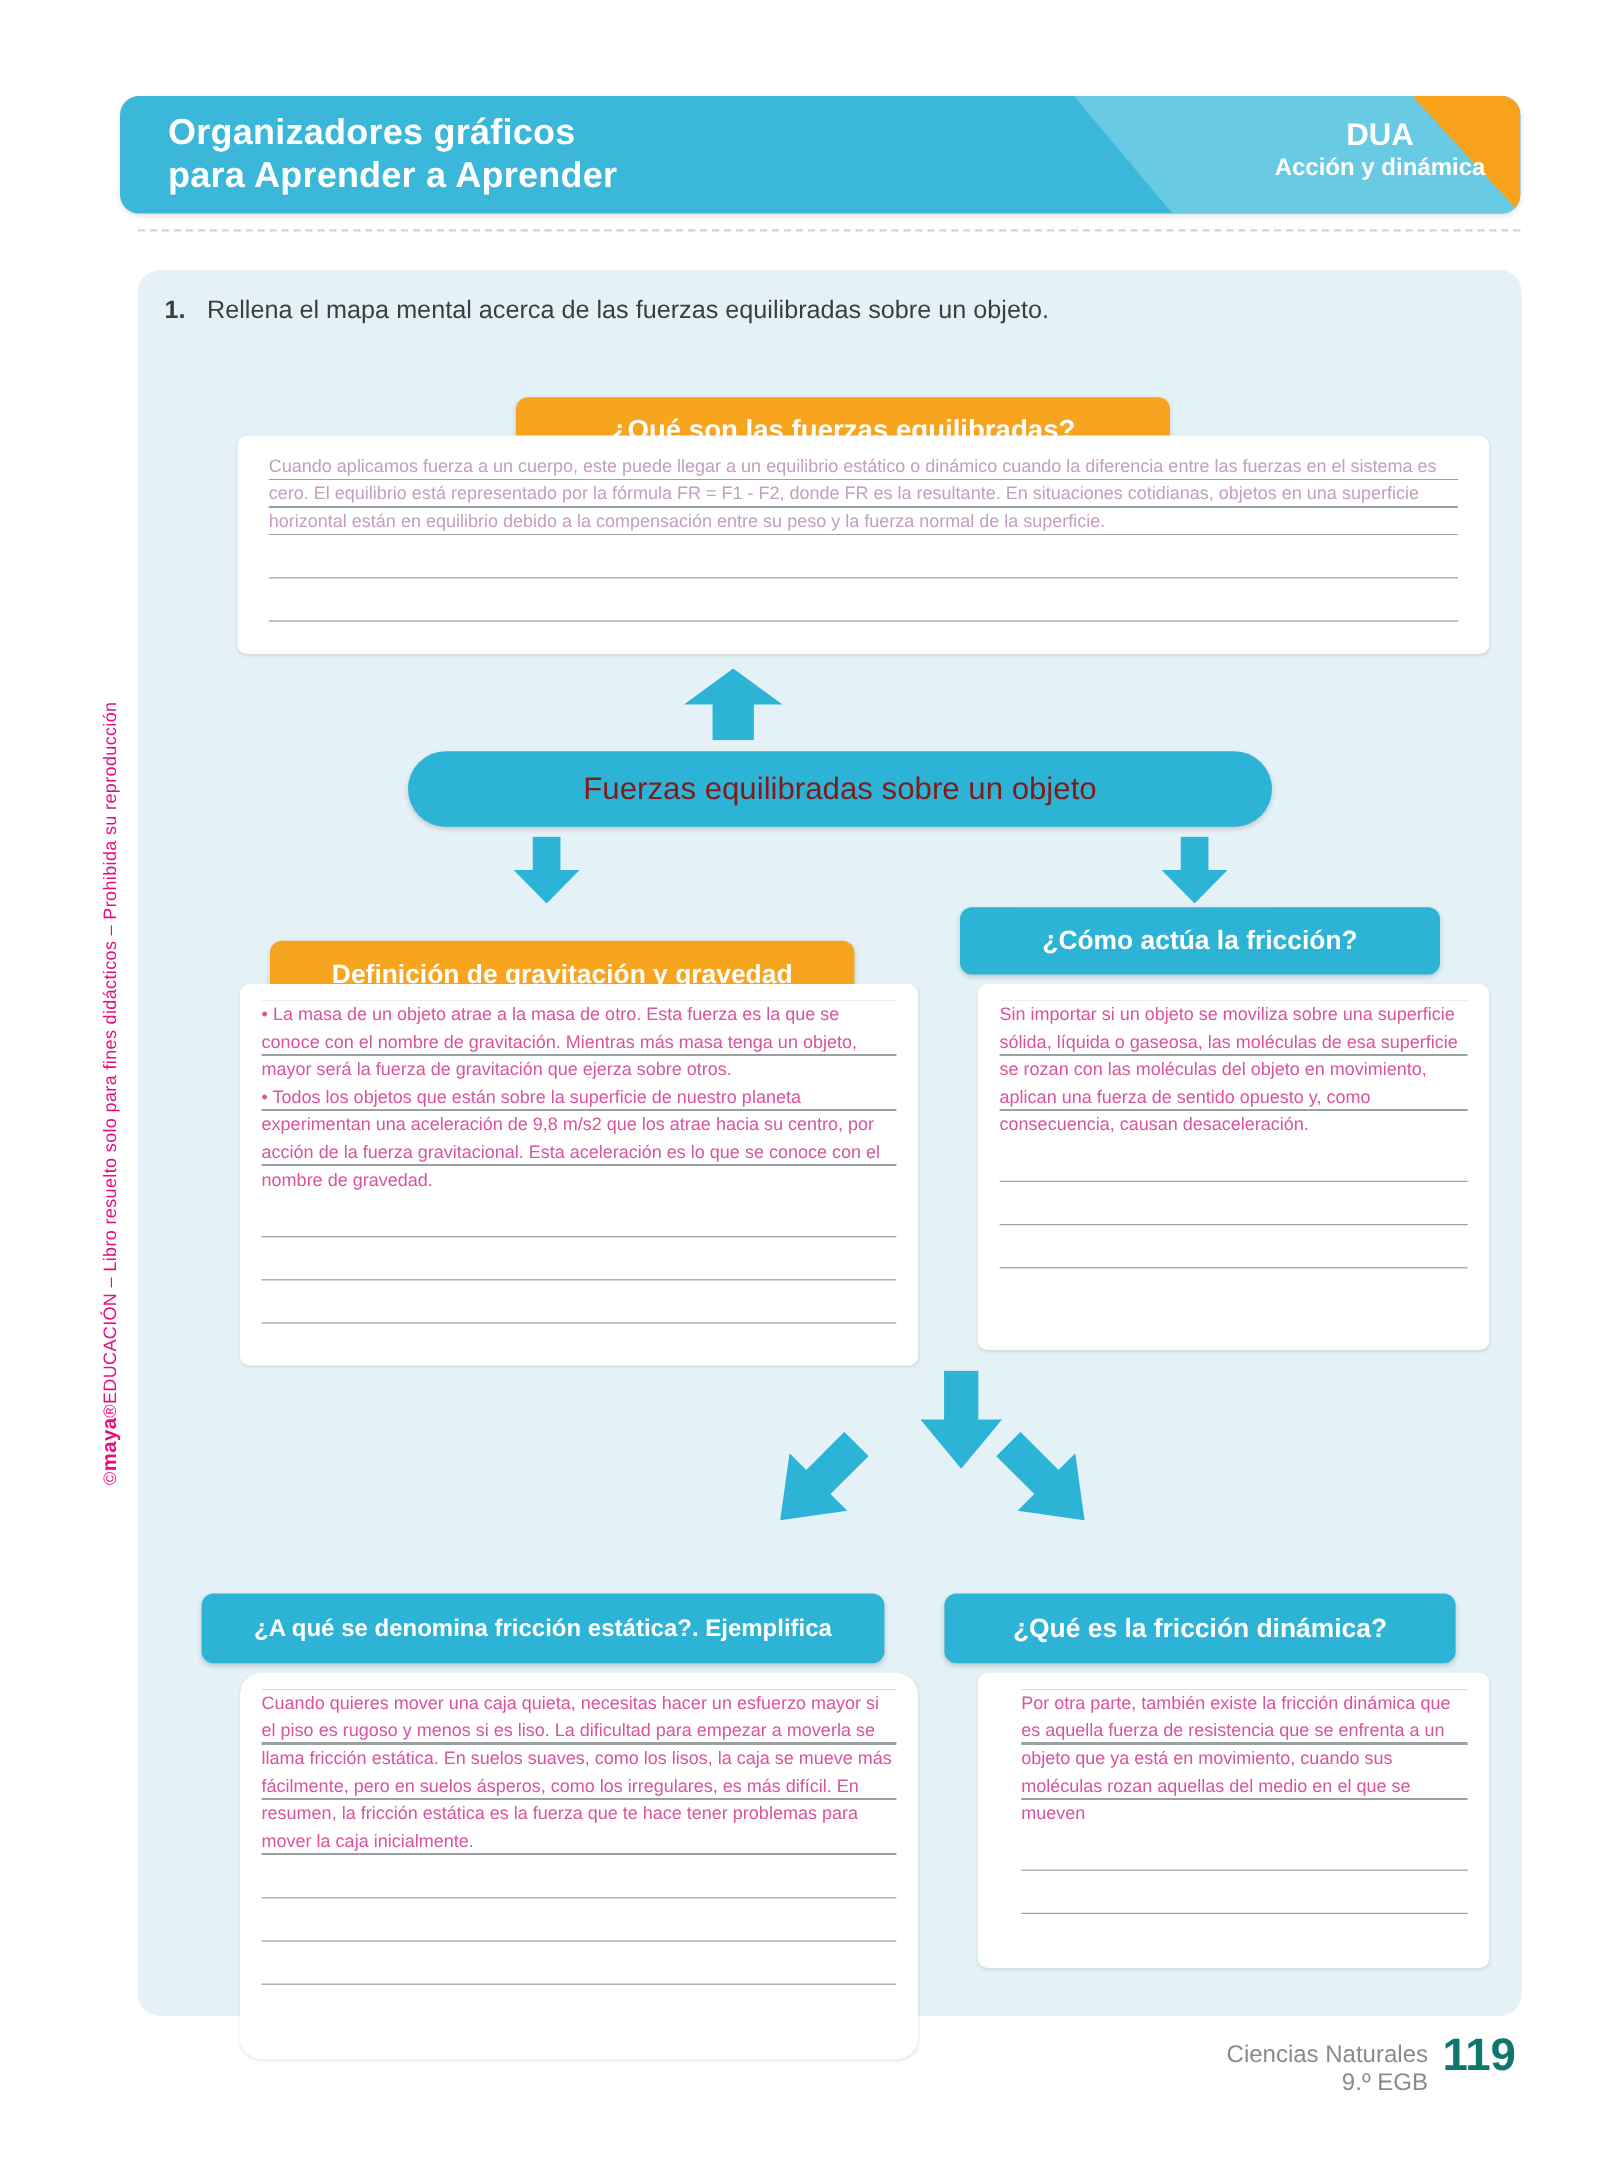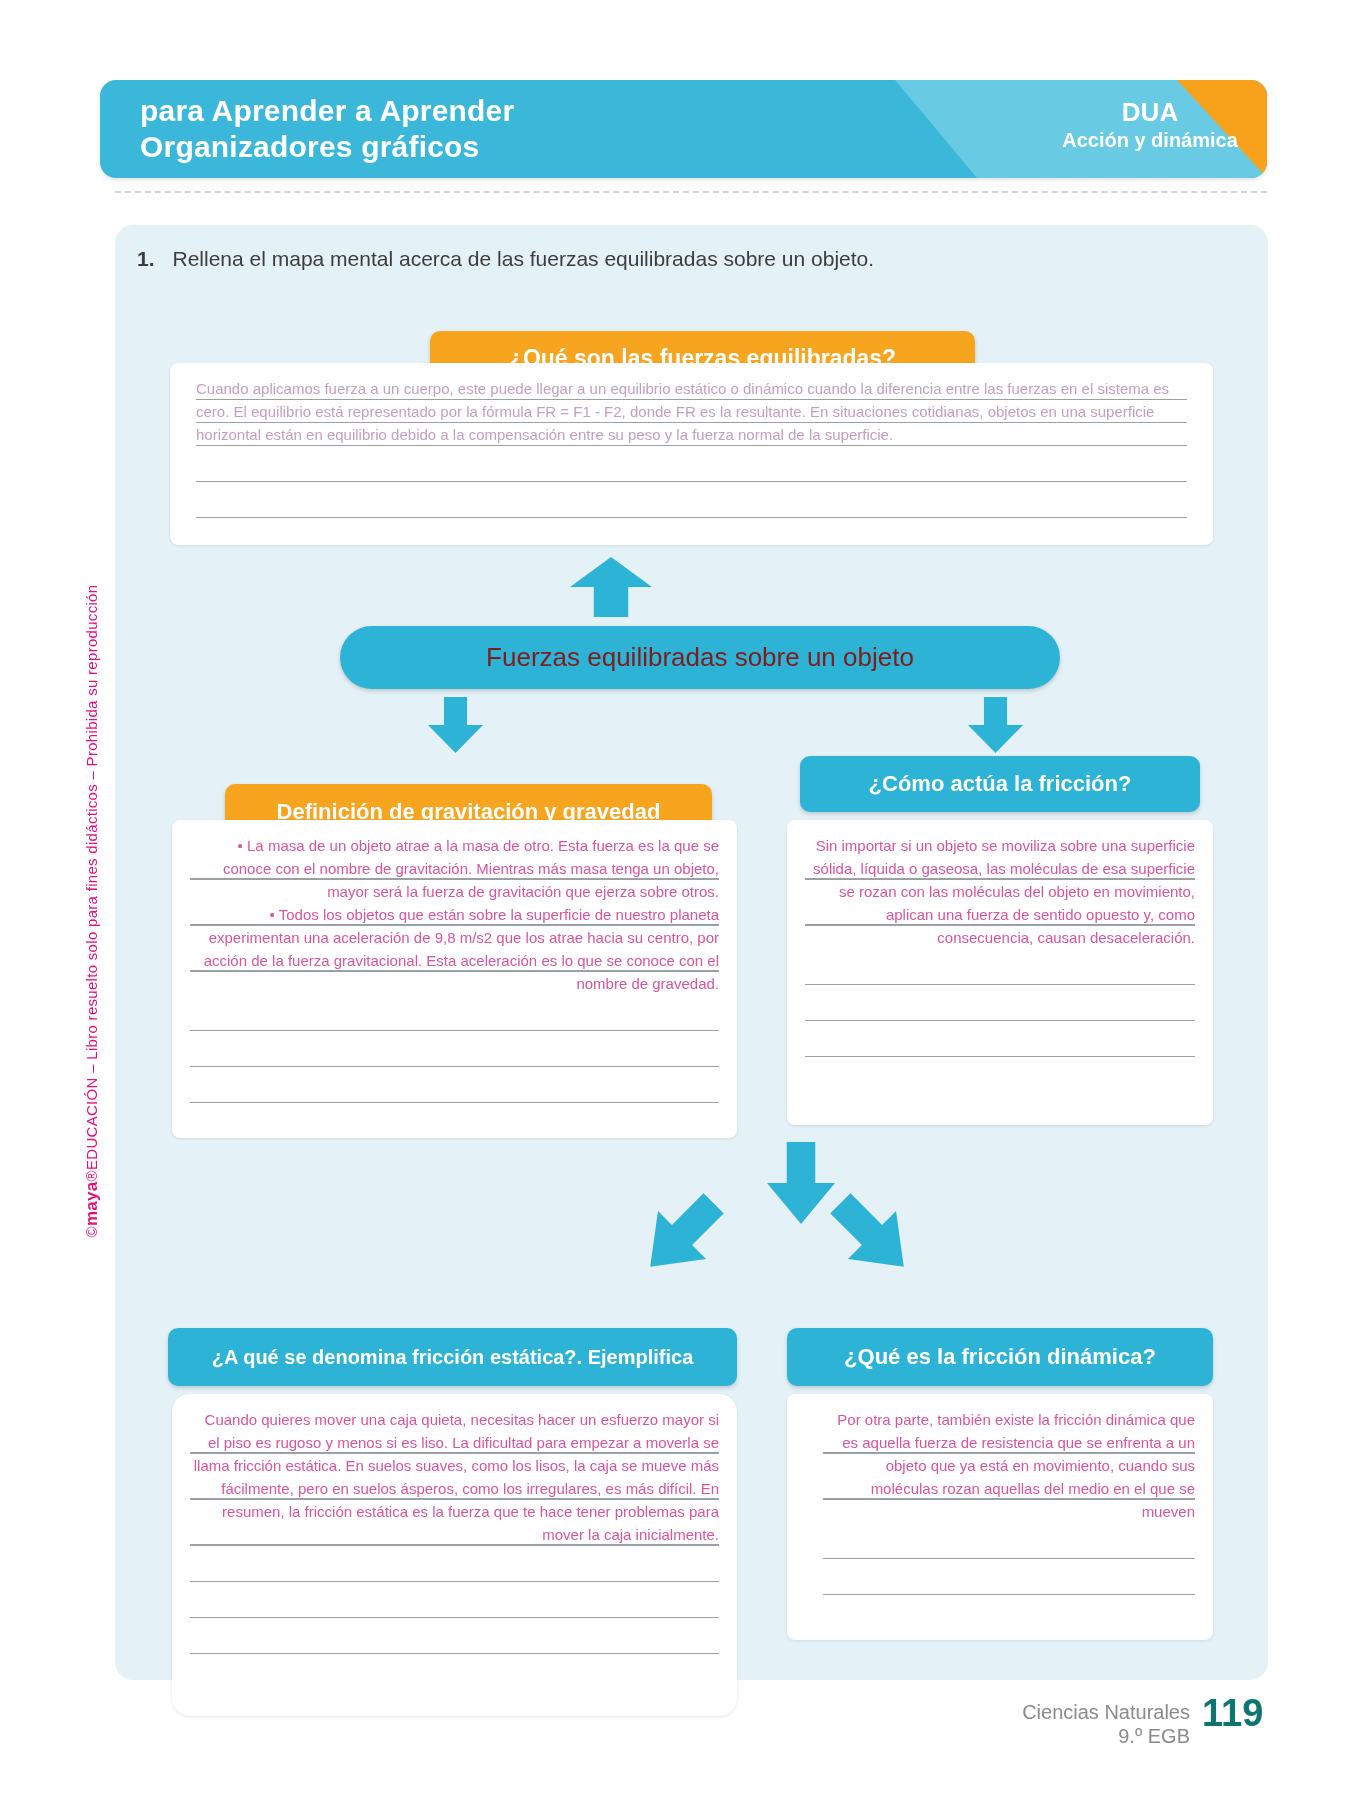--- a/index.html
+++ b/index.html
@@ -39,29 +39,29 @@
   .instruction .num { font-weight:bold; }
 
   
   .qbox { position:absolute; border-radius:10px; color:#fff; font-weight:bold;
           display:flex; align-items:center; justify-content:center; text-align:center;
           box-shadow:0 2px 4px rgba(0,0,0,.18); }
   .qbox.orange { background:#f7a41f;margin-top:28px; }
   .qbox.cyan   { background:#2db3d6; }
 
   .abox { position:absolute; background:#fff; border-radius:8px;
-          box-shadow:0 1px 3px rgba(0,0,0,.10); padding:0 26px; overflow:hidden; }
+          box-shadow:0 1px 3px rgba(0,0,0,.10); padding:0 26px; overflow:hidden;margin-left:28px; }
   .abox.narrowpad { padding:0 18px; }
 
   .answer-text { font-size:15px; line-height:23px; white-space:pre-line; margin-top:14px;
           background-repeat:repeat; }
   .rule-every-1 { background-image:repeating-linear-gradient(to bottom,
           transparent 0, transparent 22px, #9aa0a3 22px, #9aa0a3 23px); }
   .rule-every-2 { background-image:repeating-linear-gradient(to bottom,
-          transparent 0, transparent 44px, #9aa0a3 44px, #9aa0a3 46px);text-align:right; }
+          transparent 0, transparent 44px, #9aa0a3 44px, #9aa0a3 46px); }
   .ink-faded { color:#c29fc0; }
   .ink-pink  { color:#d9549e; }
 
   .rule { height:36px; border-bottom:1px solid #9aa0a3; }
 
   .pill { position:absolute; left:340px; top:626px; width:720px; height:63px;
           background:#2db3d6; border-radius:32px; color:#7f1d1d; font-weight:normal;
           font-size:26px; display:flex; align-items:center; justify-content:center;
           box-shadow:0 2px 4px rgba(0,0,0,.18); }
 
@@ -78,22 +78,22 @@
 </style>
 </head>
 <body>
 
 <div class="page">
 
   <div class="header">
     <div class="header-light"></div>
     <div class="header-orange"></div>
     <div class="header-title">
+      <div>Organizadores gráficos</div>
       <div>para Aprender a Aprender</div>
-      <div>Organizadores gráficos</div>
     </div>
     <div class="dua">
       <div class="dua-title">DUA</div>
       <div class="dua-sub">Acción y dinámica</div>
     </div>
   </div>
 
   <div class="perforation"></div>
 
   <div class="watermark">

